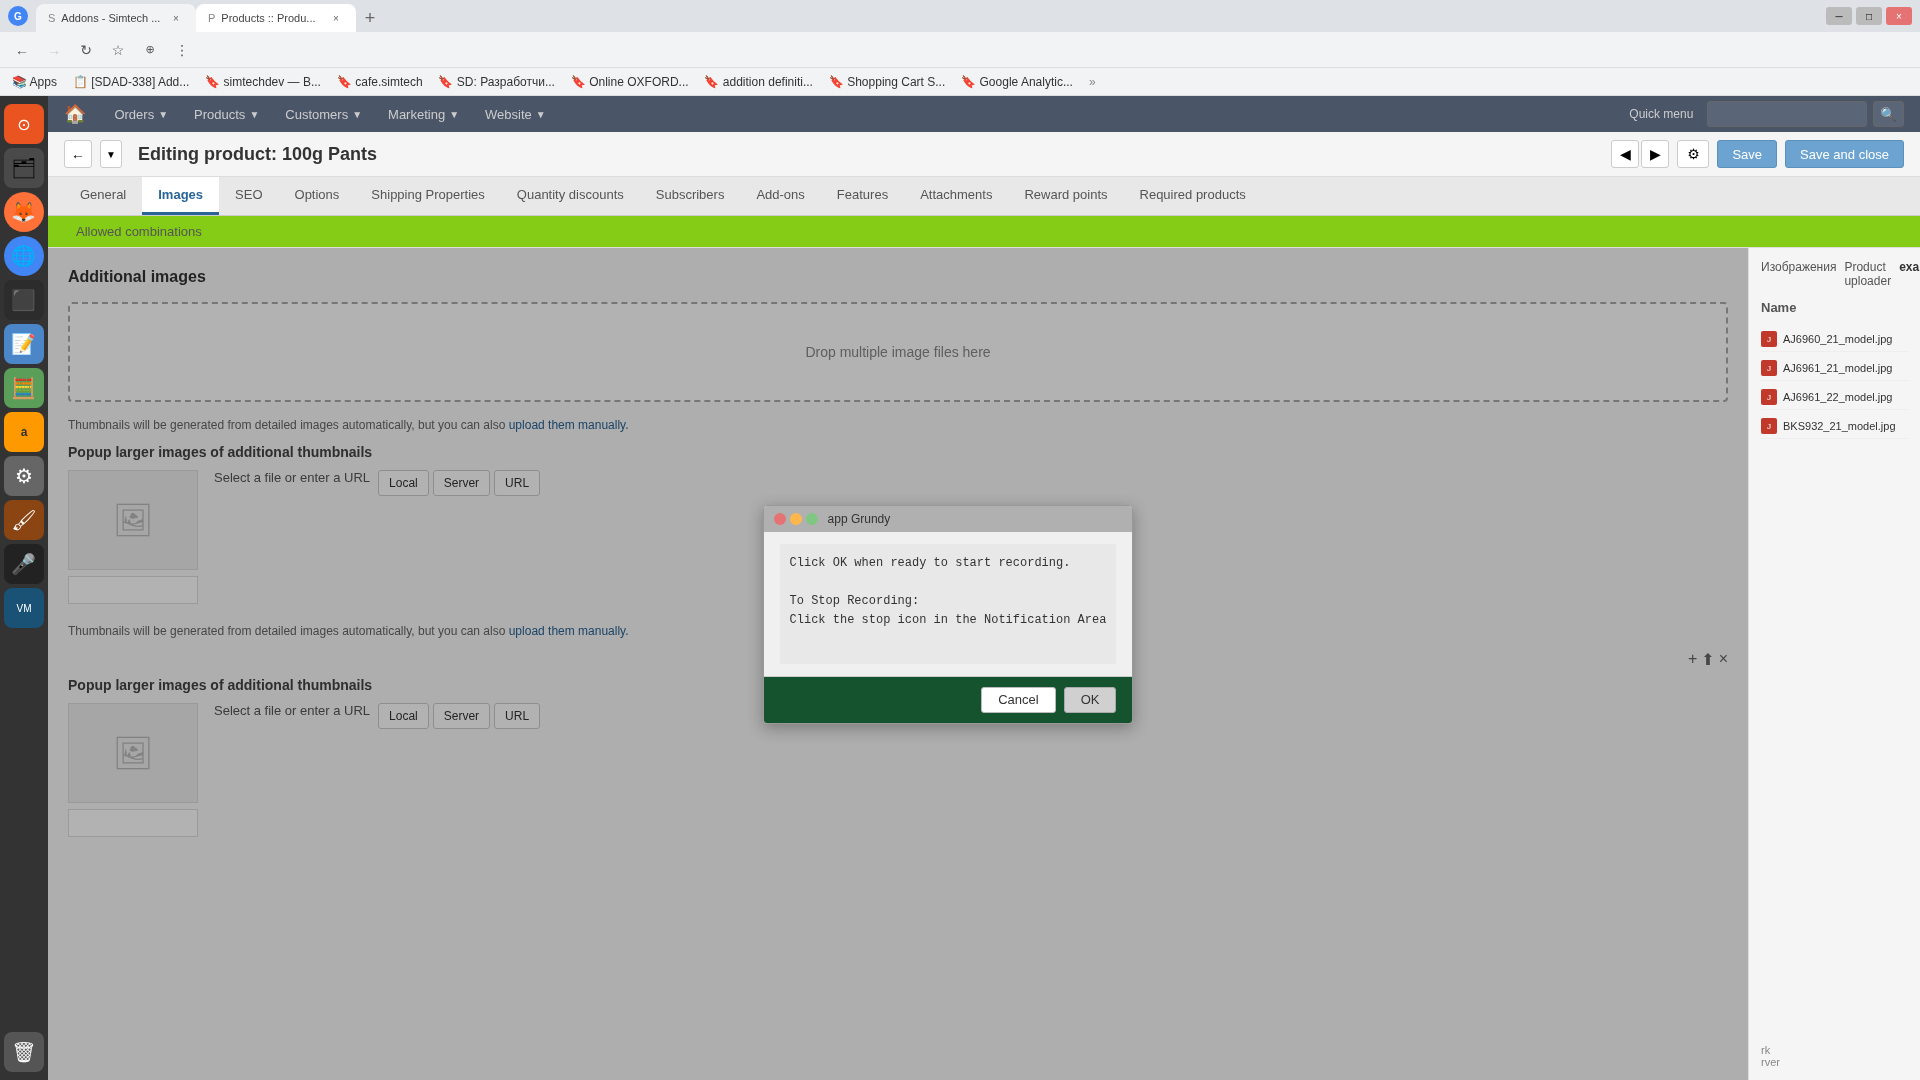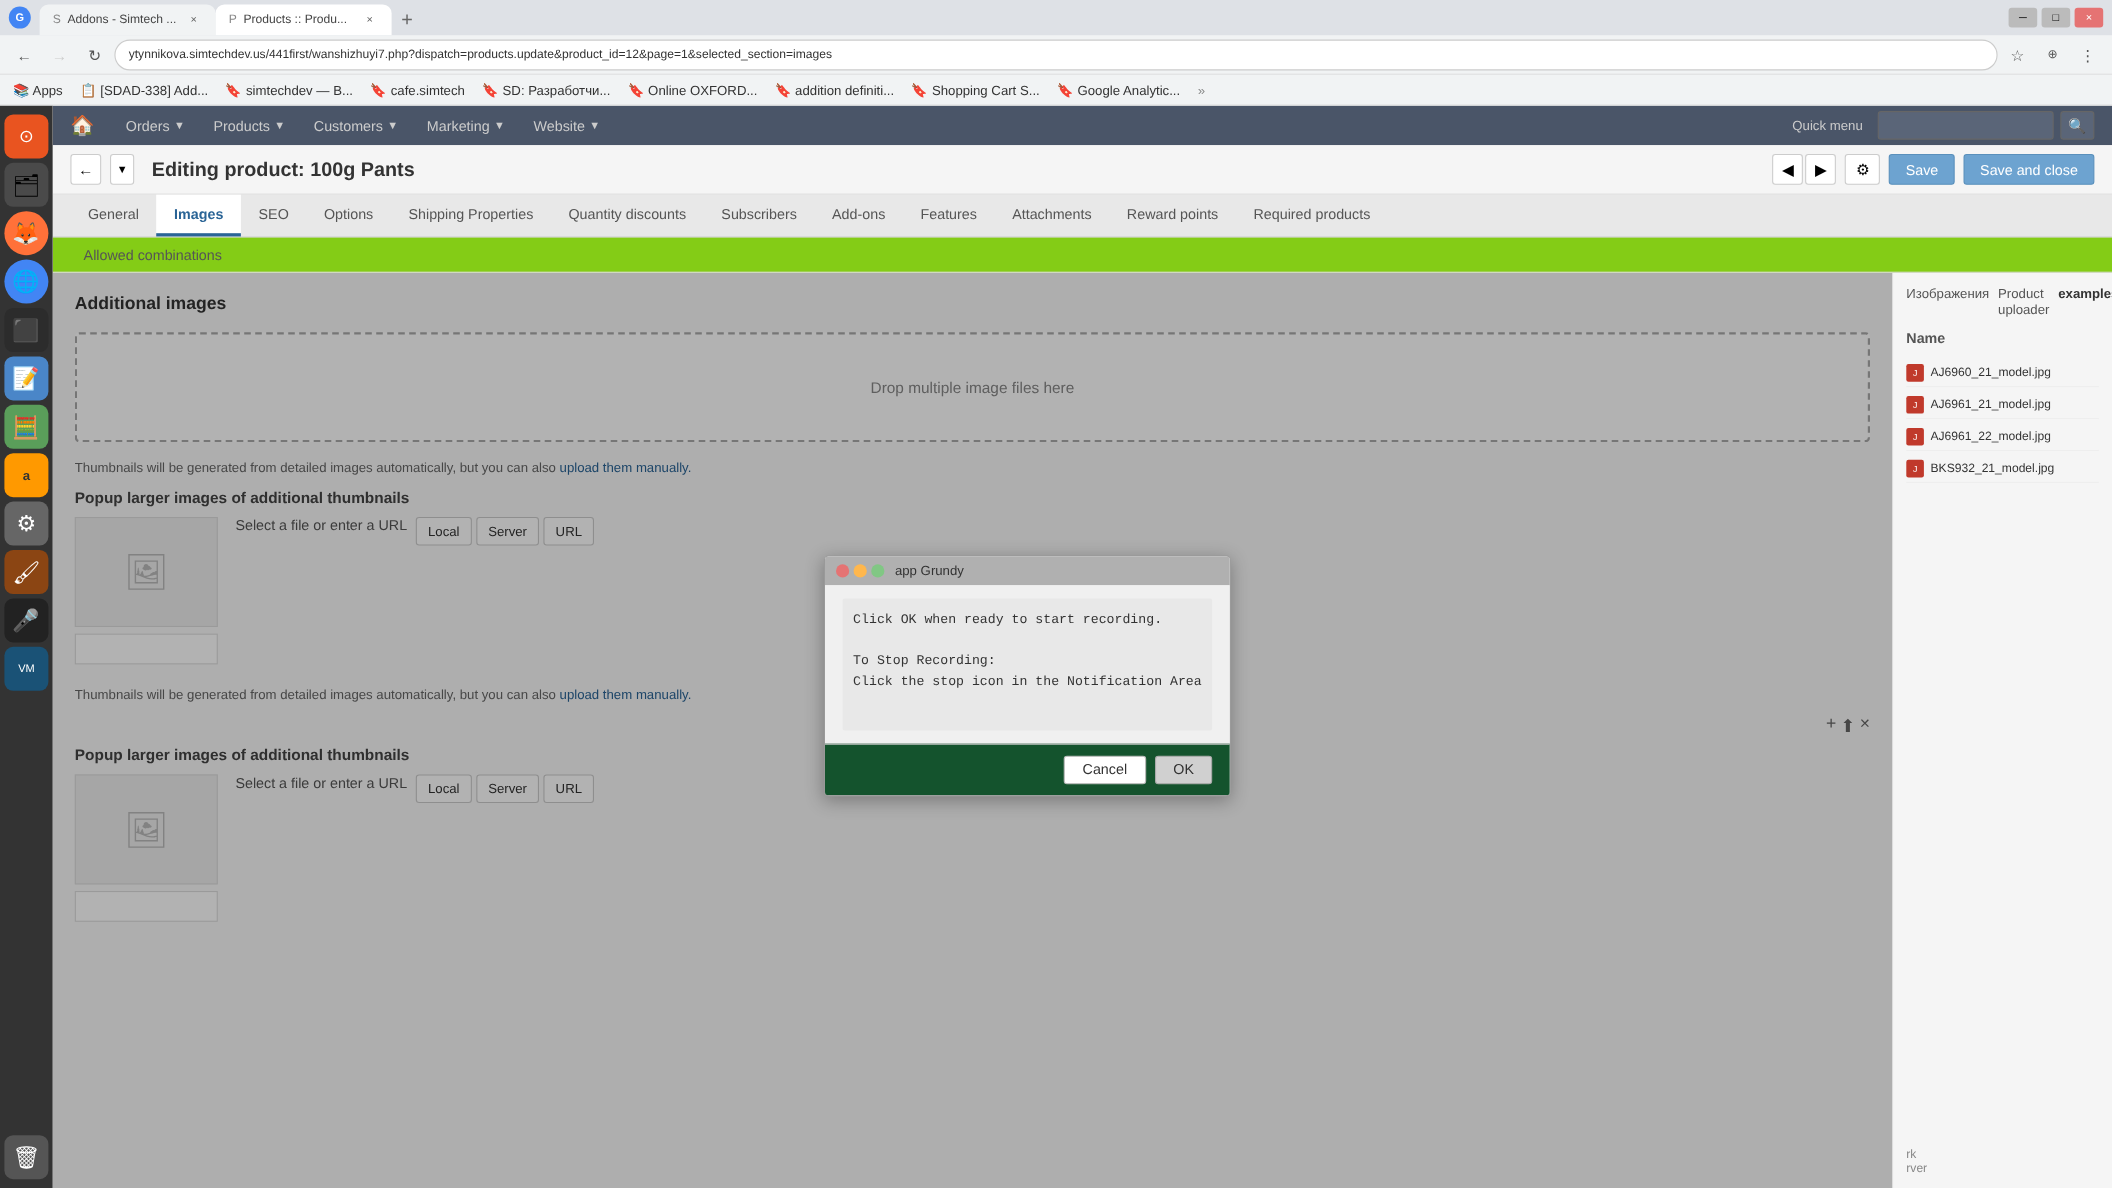--- a/index.html
+++ b/index.html
@@ -81,21 +81,21 @@
     .file-select-label { font-size: 13px; color: #555; }
     .file-btns { display: flex; gap: 4px; }
     .file-btn { height: 26px; padding: 0 10px; background: white; border: 1px solid #ccc; border-radius: 3px; cursor: pointer; font-size: 12px; color: #333; }
     .comment-input { width: 130px; height: 28px; border: 1px solid #ddd; background: white; padding: 0 6px; font-size: 12px; margin-top: 6px; }
 
     
     .section-actions { display: flex; justify-content: flex-end; gap: 4px; margin-bottom: 8px; font-size: 14px; color: #666; }
     .action-icon { cursor: pointer; font-size: 16px; color: #666; }
 
     
-    .right-panel { width: 200px; background: #f5f5f5; border-left: 1px solid #ddd; padding: 12px; display: flex; flex-direction: column; gap: 4px; }
+    .right-panel { width: 172px; background: #f5f5f5; border-left: 1px solid #ddd; padding: 12px; display: flex; flex-direction: column; gap: 4px; }
     .right-panel-header { font-size: 13px; font-weight: bold; color: #555; margin-bottom: 8px; }
     .right-panel-file { display: flex; align-items: center; gap: 6px; padding: 4px 0; border-bottom: 1px solid #eee; cursor: pointer; }
     .file-icon { width: 16px; height: 16px; background: #c0392b; border-radius: 2px; display: flex; align-items: center; justify-content: center; color: white; font-size: 8px; }
     .file-name { font-size: 11px; color: #333; white-space: nowrap; overflow: hidden; text-overflow: ellipsis; }
     .right-panel-nav { display: flex; gap: 8px; margin-bottom: 8px; font-size: 12px; color: #666; }
     .right-panel-nav-item { cursor: pointer; color: #555; }
 
     
     .modal-overlay { position: absolute; top: 0; left: 0; right: 0; bottom: 0; background: rgba(0,0,0,0.3); z-index: 100; display: flex; align-items: center; justify-content: center; }
     .modal { background: #e8e8e8; border: 1px solid #999; border-radius: 4px; min-width: 340px; max-width: 420px; box-shadow: 0 4px 16px rgba(0,0,0,0.3); overflow: hidden; }
@@ -143,23 +143,20 @@
       <div class="chrome-win-btn">─</div>
       <div class="chrome-win-btn">□</div>
       <div class="chrome-win-btn close">×</div>
     </div>
   </div>
 
   <div class="chrome-toolbar">
     <button class="nav-btn">←</button>
     <button class="nav-btn" style="color:#ccc;">→</button>
     <button class="nav-btn">↻</button>
-    <div class="address-bar">
-      <span style="font-size:11px;">ytynnikova.simtechdev.us/441first/wanshizhuyi7.php?dispatch=products.update&amp;product_id=12&amp;page=1&amp;selected_section=images</span>
-    </div>
     <button class="nav-btn">☆</button>
     <button class="nav-btn" style="font-size:11px;">⊕</button>
     <button class="nav-btn">⋮</button>
   </div>
 
   <div class="bookmarks-bar">
     <span class="bookmark-item">📚 Apps</span>
     <span class="bookmark-item">📋 [SDAD-338] Add...</span>
     <span class="bookmark-item">🔖 simtechdev — B...</span>
     <span class="bookmark-item">🔖 cafe.simtech</span>

